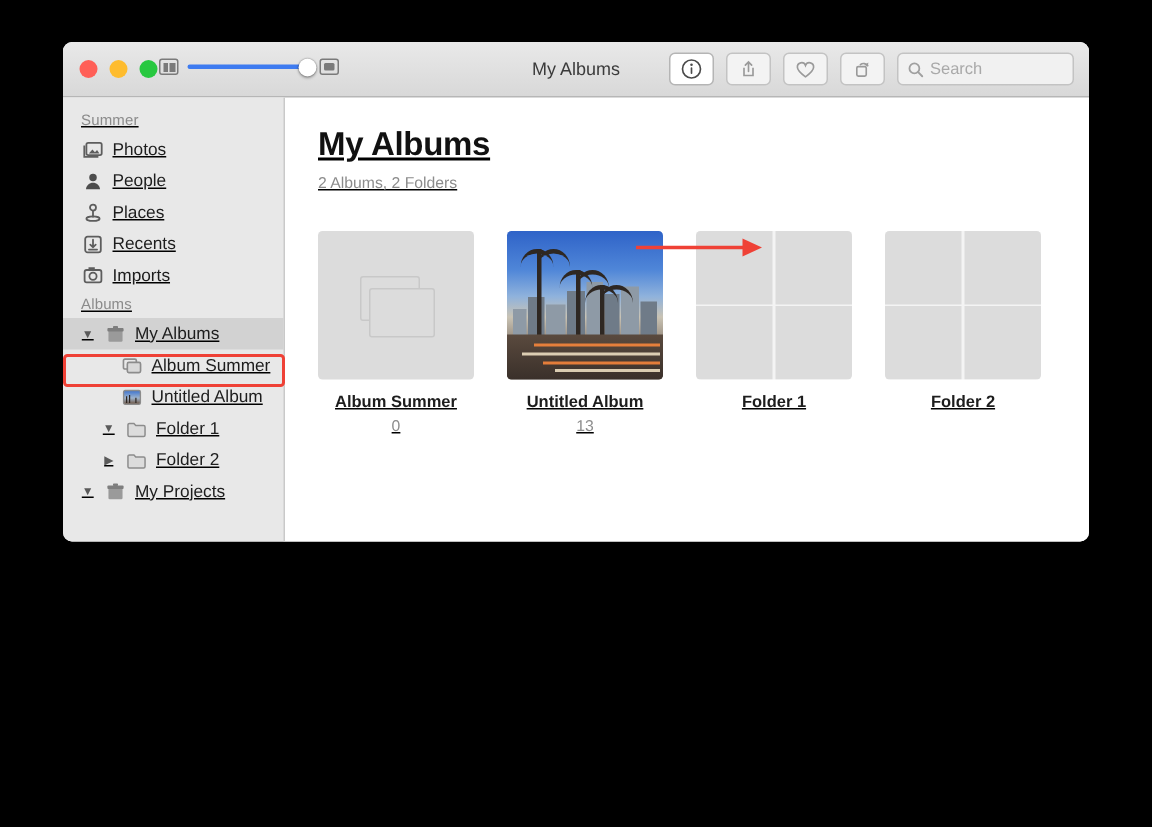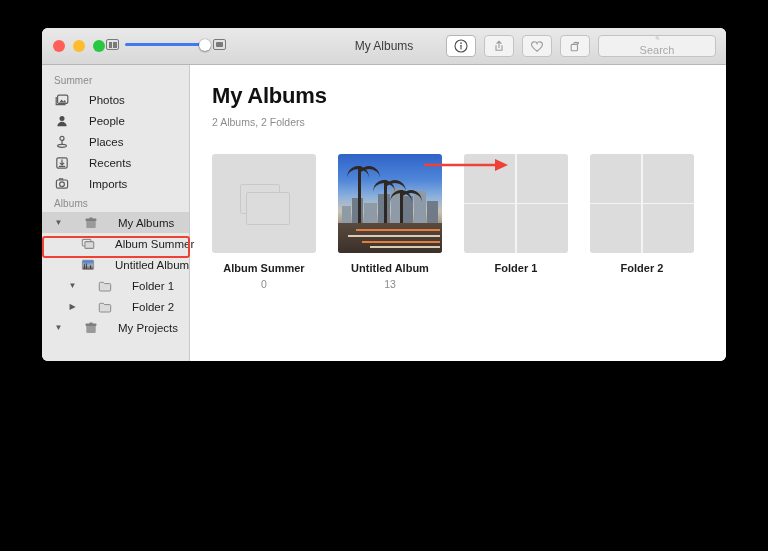--- a/index.html
+++ b/index.html
@@ -12,20 +12,21 @@
   #root { position: relative; width: 768px; height: 551px; }
 
   
   .window {
     position: absolute; left: 42px; top: 28px;
     width: 684px; height: 333px;
     background: #fff;
     border-radius: 6px;
     overflow: hidden;
     box-shadow: 0 2px 10px rgba(0,0,0,.45);
+    text-decoration: underline;
   }
 
   
   .titlebar {
     position: relative;
     height: 37px;
     background: linear-gradient(#e9e9e9, #d8d8d8);
     border-bottom: 1px solid #b6b6b6;
   }
   .traffic { position: absolute; left: 11px; top: 12px; display: flex; gap: 8px; }
@@ -58,39 +59,39 @@
   .tb-btn {
     width: 30px; height: 22px; border-radius: 4px;
     background: #f3f3f3; border: 1px solid #c3c3c3;
     display: flex; align-items: center; justify-content: center;
   }
   .tb-btn.active { background: #fff; border-color: #b5b5b5; }
   .tb-btn svg { display: block; }
   .search {
     width: 118px; height: 22px; border-radius: 4px;
     background: #f1f1f1; border: 1px solid #c3c3c3;
-    display: flex; align-items: center; gap: 4px; padding: 0 6px; flex-direction: column;
+    display: flex; align-items: center; gap: 4px; padding: 0 6px;
   }
   .search .ph { font-size: 11px; color: #a9a9a9; }
 
   
   .body { display: flex; height: 430px; }
 
   
   .sidebar {
     width: 148px; background: #e8e8e8;
     border-right: 1px solid #c9c9c9;
     padding-top: 6px; position: relative;
     font-size: 11.5px; color: #1d1d1d;
   }
   .group-label {
     font-size: 10px; color: #8b8b8b; padding: 4px 0 3px 12px; letter-spacing: .1px;
   }
   .row {
-    height: 21px; display: flex; align-items: center; gap: 20px;
+    height: 21px; display: flex; align-items: center; gap: 6px;
     padding-left: 12px; position: relative; white-space: nowrap;
   }
   .row.selected { background: #d2d2d2; }
   .row .ico { width: 15px; height: 15px; flex: 0 0 15px; display: flex; align-items: center; justify-content: center; }
   .row .tw { width: 9px; flex: 0 0 9px; display: flex; align-items: center; justify-content: center; font-size: 8px; color: #5a5a5a; }
   .indent1 { padding-left: 12px; }
   .indent2 { padding-left: 26px; }
   .indent3 { padding-left: 38px; }
 
   

